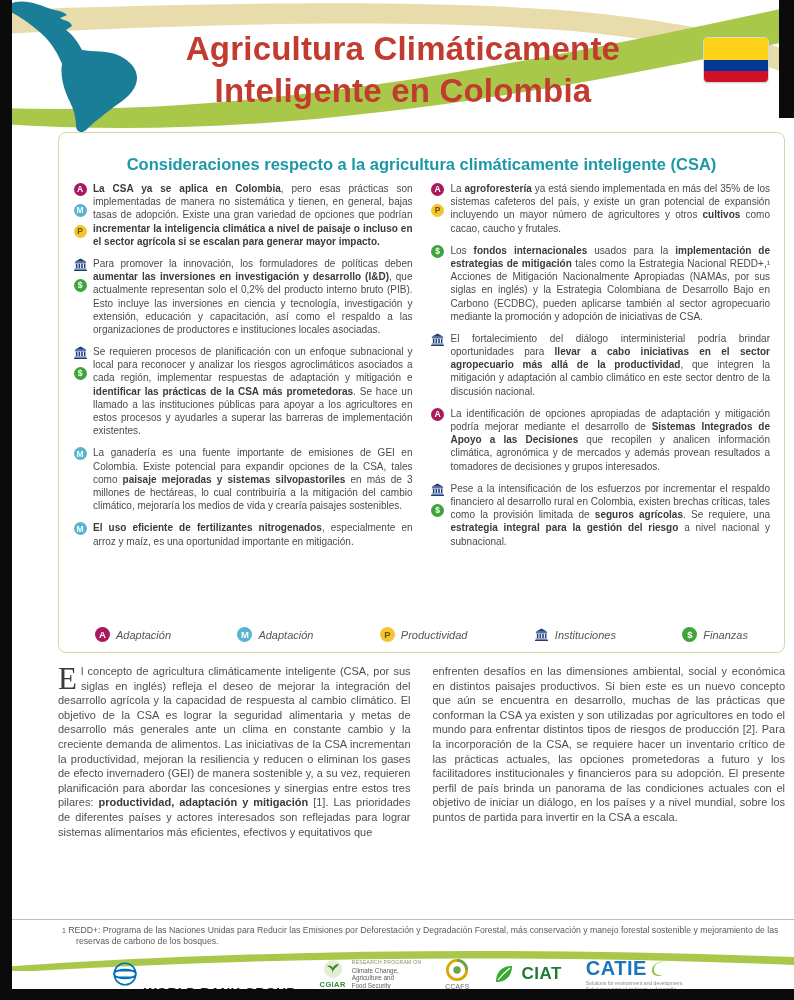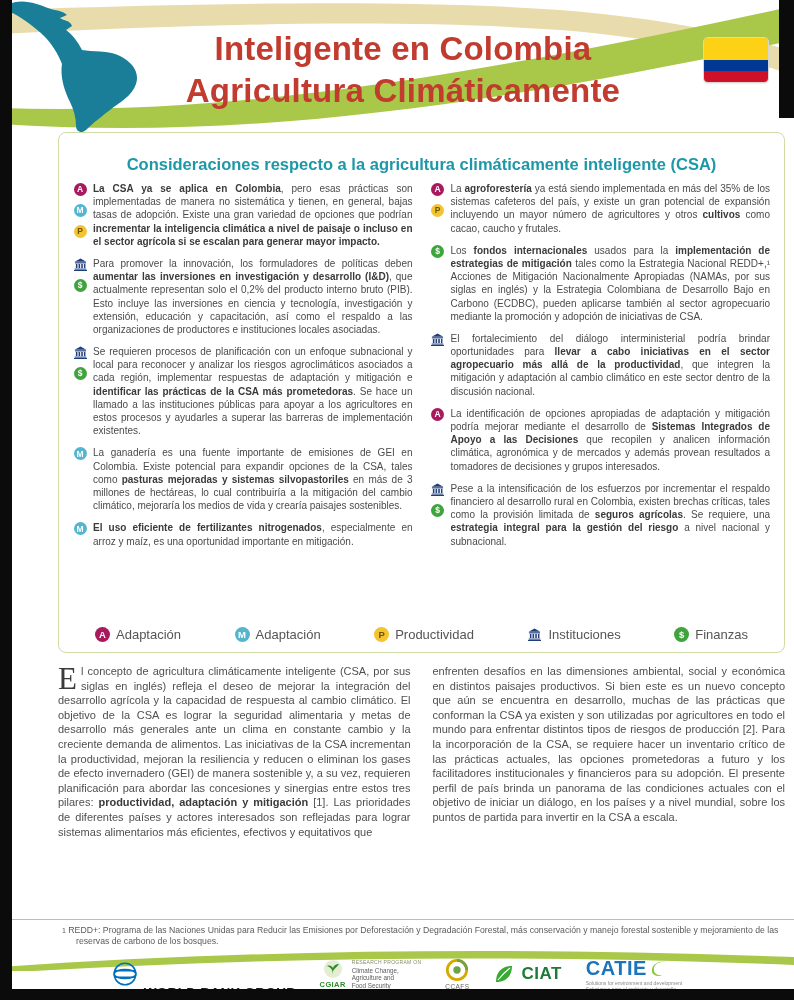--- a/index.html
+++ b/index.html
@@ -37,21 +37,21 @@
   .pic{display:inline-flex;width:13px;height:13px;border-radius:50%;color:#fff;
        font-size:8.5px;font-weight:bold;align-items:center;justify-content:center;flex:none;line-height:1;}
   .pic-a{background:#A8195E;}
   .pic-m{background:#56B5CE;}
   .pic-p{background:#F4C430;color:#6b5500;}
   .pic-s{background:#3FA43C;}
   .pic-inst{background:transparent;border-radius:0;}
   .legend{display:flex;justify-content:space-between;align-items:center;padding:8px 22px 2px 22px;}
   .legend-item{display:flex;align-items:center;gap:6px;}
   .legend .pic{width:15px;height:15px;font-size:9.5px;}
-  .legend-label{font-size:13px;color:#555;}
+  .legend-label{font-size:11px;color:#555;font-style:italic;}
 
   
   .intro{position:absolute;left:58px;top:664px;width:727px;height:252px;display:flex;gap:22px;z-index:3;overflow:hidden;}
   .intro-col{flex:1;font-size:11px;line-height:14.6px;text-align:justify;color:#4f4f4f;}
   .intro-col b{color:#3b3b3b;}
   .dropcap{float:left;font-family:"Liberation Serif",serif;font-size:31px;line-height:25px;
            padding:2px 4px 0 0;color:#3b3b3b;}
 
   
   .foot-rule{position:absolute;left:12px;right:0;top:919px;height:1px;background:#bdbdbd;z-index:3;}
@@ -87,22 +87,22 @@
   <svg class="header-deco" width="794" height="140" viewBox="0 0 794 140">
     <path d="M0,10 C240,2 420,0 560,10 C660,18 740,34 794,52 L794,76 C740,56 660,38 560,30 C420,20 240,22 0,34 Z" fill="#E9DCAC"></path>
     <path d="M0,108 C240,116 480,74 794,6 L794,40 C480,108 240,140 0,124 Z" fill="#A9C84A"></path>
   </svg>
 
   <svg class="map" width="140" height="132" viewBox="0 0 140 132">
     <path fill="#1A7E99" d="M6,4 C18,-2 34,4 44,8 C52,11 58,10 63,15 L56,18 C60,21 66,20 68,26 L62,30 C68,34 74,42 78,50 C88,52 104,50 116,56 C128,62 136,72 132,84 C128,96 116,102 106,110 C98,116 88,124 82,130 C78,134 72,132 72,126 C72,118 70,110 66,102 C60,90 56,76 58,64 C54,54 48,44 40,36 C32,28 16,16 6,12 Z"></path>
   </svg>
 
   <div class="title">
+    <div>Agricultura Climáticamente</div>
     <div>Inteligente en Colombia</div>
-    <div>Agricultura Climáticamente</div>
   </div>
 
   <div class="flag">
     <div class="fy"></div>
     <div class="fb"></div>
     <div class="fr"></div>
   </div>
 
   <section class="csa-box">
     <h2 class="csa-title">Consideraciones respecto a la agricultura climáticamente inteligente (CSA)</h2>
@@ -153,21 +153,21 @@
                 </svg>
               </span>
               <span class="pic pic-s">$</span>
             </span>
             <div class="bullet-text">Se requieren procesos de planificación con un enfoque subnacional y local para reconocer y analizar los riesgos agroclimáticos asociados a cada región, implementar respuestas de adaptación y mitigación e <b>identificar las prácticas de la CSA más prometedoras</b>. Se hace un llamado a las instituciones públicas para apoyar a los agricultores en estos procesos y ayudarles a superar las barreras de implementación existentes.</div>
           </div>
           <div class="bullet">
             <span class="icon-stack">
               <span class="pic pic-m">M</span>
             </span>
-            <div class="bullet-text">La ganadería es una fuente importante de emisiones de GEI en Colombia. Existe potencial para expandir opciones de la CSA, tales como <b>pasturas mejoradas y sistemas silvopastoriles</b> en más de 3 millones de hectáreas, lo cual contribuiría a la mitigación del cambio climático, mejoraría los medios de vida y crearía paisajes sostenibles.</div>
+            <div class="bullet-text">La ganadería es una fuente importante de emisiones de GEI en Colombia. Existe potencial para expandir opciones de la CSA, tales como <b>paisaje mejoradas y sistemas silvopastoriles</b> en más de 3 millones de hectáreas, lo cual contribuiría a la mitigación del cambio climático, mejoraría los medios de vida y crearía paisajes sostenibles.</div>
           </div>
           <div class="bullet">
             <span class="icon-stack">
               <span class="pic pic-m">M</span>
             </span>
             <div class="bullet-text"><b>El uso eficiente de fertilizantes nitrogenados</b>, especialmente en arroz y maíz, es una oportunidad importante en mitigación.</div>
           </div>
         </div>
       <div class="csa-col" id="csa-col-1">
           <div class="bullet">

